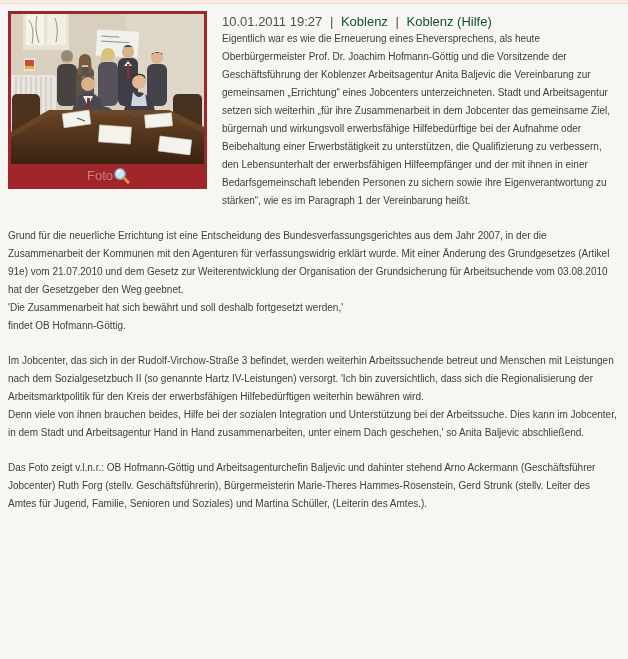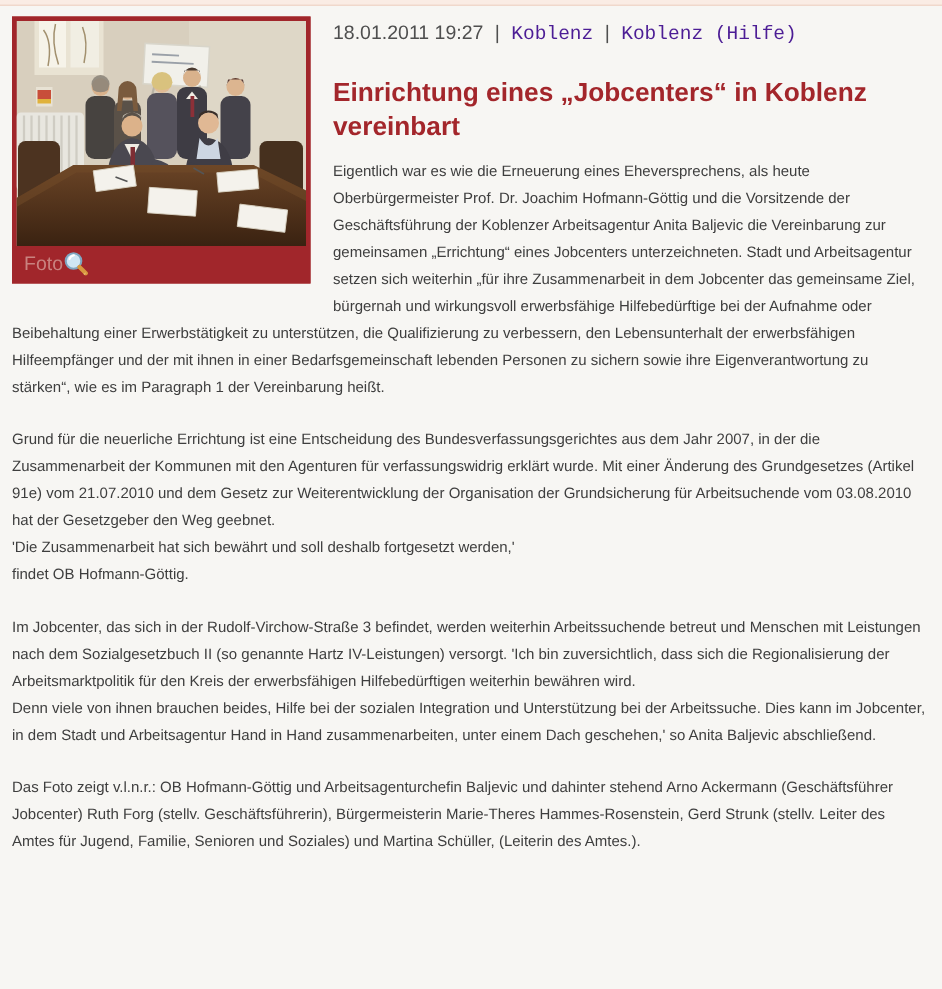--- a/index.html
+++ b/index.html
@@ -13,29 +13,29 @@
   .page { padding: 7px 10px 0 8px; }
 
   
   figure.photo {
     float: left; margin: 0 15px 8px 0;
     width: 199px; border: 3px solid #a1262b; background: #a1262b;
   }
   .photo-img { display: block; width: 193px; height: 150px; }
   .photo-img svg { display: block; }
   figcaption.photo-caption {
-    height: 22px; display: flex; align-items: center; justify-content: flex-start;
+    height: 22px; display: flex; align-items: center; justify-content: center;
     background: #a1262b; color: #c9827f; font-size: 13px; padding: 0 3px 0 5px;
   }
   .zoom-btn { display: inline-flex; cursor: pointer; }
 
   
   .meta { font-size: 13px; color: #4f4f4f; padding-top: 2px; line-height: 17px; }
   .meta .sep { margin: 0 4px; }
-  .meta a { color: #4c1d95; text-decoration: none; cursor: pointer; font-family: Liberation Mono, monospace; }
+  .meta a { color: #14532d; text-decoration: none; cursor: pointer; }
 
   
   h1.title {
     font-size: 17.5px; line-height: 23px; font-weight: bold;
     color: #a3262b; margin: 19px 0 10px 0;
   }
 
   
   p.body-p {
     font-size: 10px; line-height: 18px; color: #3e3e3e;
@@ -137,28 +137,27 @@
           <circle cx="7" cy="7" r="5.2" fill="#cfe6f4" stroke="#7fa6c0" stroke-width="1.4"></circle>
           <path d="M4.3 5.8 q0.8 -2.2 3 -2.6" stroke="#ffffff" fill="none" stroke-width="1.3" stroke-linecap="round"></path>
           <path d="M11 11 L15.2 15.2" stroke="#d8973f" stroke-width="2.8" stroke-linecap="round"></path>
           <path d="M13.5 15.5 l2 -1 l-1 2 z" fill="#e8b86a"></path>
         </svg>
       </span>
     </figcaption>
   </figure>
 
   <div class="meta">
-    <span>18.01.2011 19:27</span>
+    <span>10.01.2011 19:27</span>
     <span class="sep">|</span>
     <a class="cat">Koblenz</a>
     <span class="sep">|</span>
     <a class="cat">Koblenz (Hilfe)</a>
   </div>
 
-  <h1 class="title">Einrichtung eines „Jobcenters“ in Koblenz vereinbart</h1>
 
   <p class="body-p">Eigentlich war es wie die Erneuerung eines Eheversprechens, als heute Oberbürgermeister Prof. Dr. Joachim Hofmann-Göttig und die Vorsitzende der Geschäftsführung der Koblenzer Arbeitsagentur Anita Baljevic die Vereinbarung zur gemeinsamen „Errichtung“ eines Jobcenters unterzeichneten. Stadt und Arbeitsagentur setzen sich weiterhin „für ihre Zusammenarbeit in dem Jobcenter das gemeinsame Ziel, bürgernah und wirkungsvoll erwerbsfähige Hilfebedürftige bei der Aufnahme oder Beibehaltung einer Erwerbstätigkeit zu unterstützen, die Qualifizierung zu verbessern, den Lebensunterhalt der erwerbsfähigen Hilfeempfänger und der mit ihnen in einer Bedarfsgemeinschaft lebenden Personen zu sichern sowie ihre Eigenverantwortung zu stärken“, wie es im Paragraph 1 der Vereinbarung heißt.</p>
   <p class="body-p">Grund für die neuerliche Errichtung ist eine Entscheidung des Bundesverfassungsgerichtes aus dem Jahr 2007, in der die Zusammenarbeit der Kommunen mit den Agenturen für verfassungswidrig erklärt wurde. Mit einer Änderung des Grundgesetzes (Artikel 91e) vom 21.07.2010 und dem Gesetz zur Weiterentwicklung der Organisation der Grundsicherung für Arbeitsuchende vom 03.08.2010 hat der Gesetzgeber den Weg geebnet.
 'Die Zusammenarbeit hat sich bewährt und soll deshalb fortgesetzt werden,'
 findet OB Hofmann-Göttig.</p>
   <p class="body-p">Im Jobcenter, das sich in der Rudolf-Virchow-Straße 3 befindet, werden weiterhin Arbeitssuchende betreut und Menschen mit Leistungen nach dem Sozialgesetzbuch II (so genannte Hartz IV-Leistungen) versorgt. 'Ich bin zuversichtlich, dass sich die Regionalisierung der Arbeitsmarktpolitik für den Kreis der erwerbsfähigen Hilfebedürftigen weiterhin bewähren wird.
 Denn viele von ihnen brauchen beides, Hilfe bei der sozialen Integration und Unterstützung bei der Arbeitssuche. Dies kann im Jobcenter, in dem Stadt und Arbeitsagentur Hand in Hand zusammenarbeiten, unter einem Dach geschehen,' so Anita Baljevic abschließend.</p>
   <p class="body-p">Das Foto zeigt v.l.n.r.: OB Hofmann-Göttig und Arbeitsagenturchefin Baljevic und dahinter stehend Arno Ackermann (Geschäftsführer Jobcenter) Ruth Forg (stellv. Geschäftsführerin), Bürgermeisterin Marie-Theres Hammes-Rosenstein, Gerd Strunk (stellv. Leiter des Amtes für Jugend, Familie, Senioren und Soziales) und Martina Schüller, (Leiterin des Amtes.).</p>
 
 </div>

